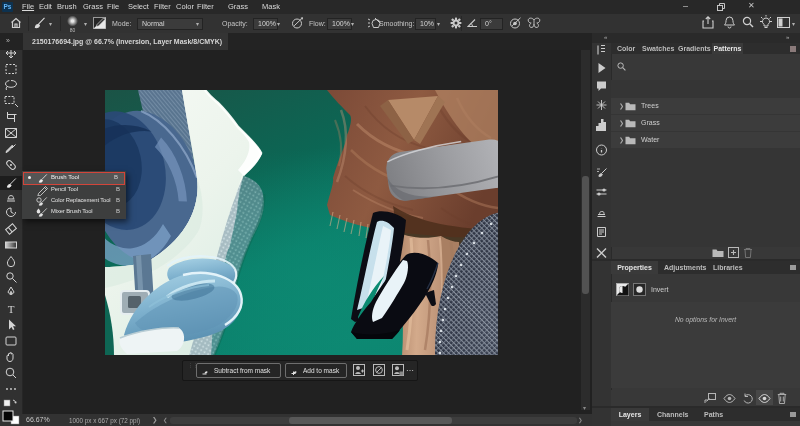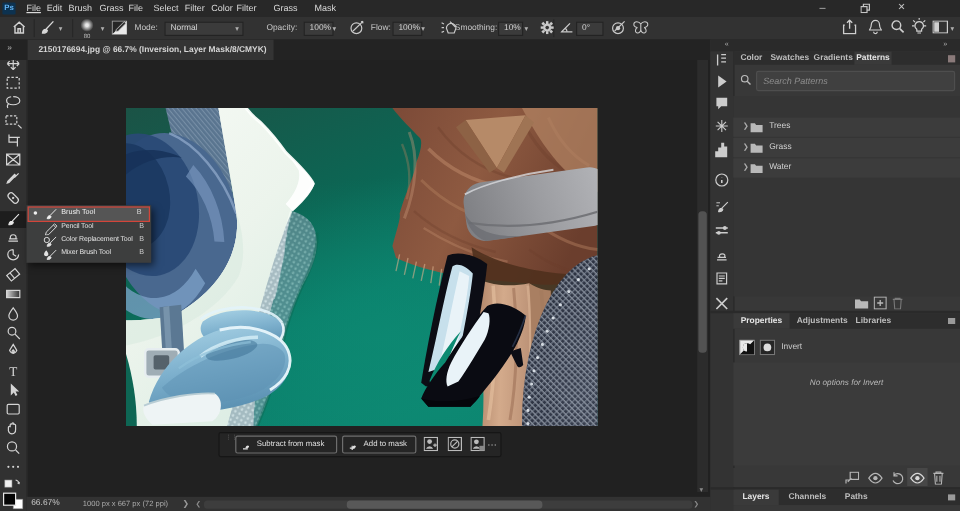--- a/index.html
+++ b/index.html
@@ -536,21 +536,20 @@
     <span class="abs" style="left:642px;">Swatches</span>
     <span class="abs" style="left:678px;">Gradients</span>
   </div>
   <div class="abs" style="left:712px;top:43px;width:31px;height:11px;background:#3a3a3a;color:#e6e6e6;font-size:7px;font-weight:bold;line-height:11px;text-align:center;">Patterns</div>
   <div class="abs" style="left:790px;top:46px;width:6px;height:6px;background:#8a7a7a;"></div>
 
   <svg class="abs" style="left:617px;top:62px" width="9" height="9" viewBox="0 0 9 9">
       <circle cx="3.6" cy="3.6" r="2.7" fill="none" stroke="#bbb" stroke-width="1"></circle>
       <path d="M5.7 5.7 L8.4 8.4" stroke="#bbb" stroke-width="1.1"></path>
     </svg>
-  <div class="abs" style="left:630px;top:59px;width:164px;height:15px;background:#404040;border:1px solid #4e4e4e;border-radius:2px;color:#8d8d8d;font-size:7.5px;font-style:italic;line-height:15px;"><span style="margin-left:5px">Search Patterns</span></div>
 
   <div class="abs" style="left:611px;top:80px;width:189px;height:167px;background:#353535;"></div>
   <div class="abs" style="left:611px;top:98px;width:189px;height:16px;background:#3c3c3c;color:#d0d0d0;font-size:7px;line-height:16px;">
     <span style="position:absolute;left:8px;color:#aaaaaa;font-size:6px;">❯</span>
     <svg style="position:absolute;left:14px;top:4px" width="11" height="9" viewBox="0 0 11 9">
         <path d="M0.5 0.8 h3.6 l1 1.4 h5.4 v6 h-10 z" fill="#b9b9b9"></path>
       </svg>
     <span style="margin-left:30px">Trees</span>
   </div>
   <div class="abs" style="left:611px;top:115px;width:189px;height:16px;background:#3c3c3c;color:#d0d0d0;font-size:7px;line-height:16px;">

